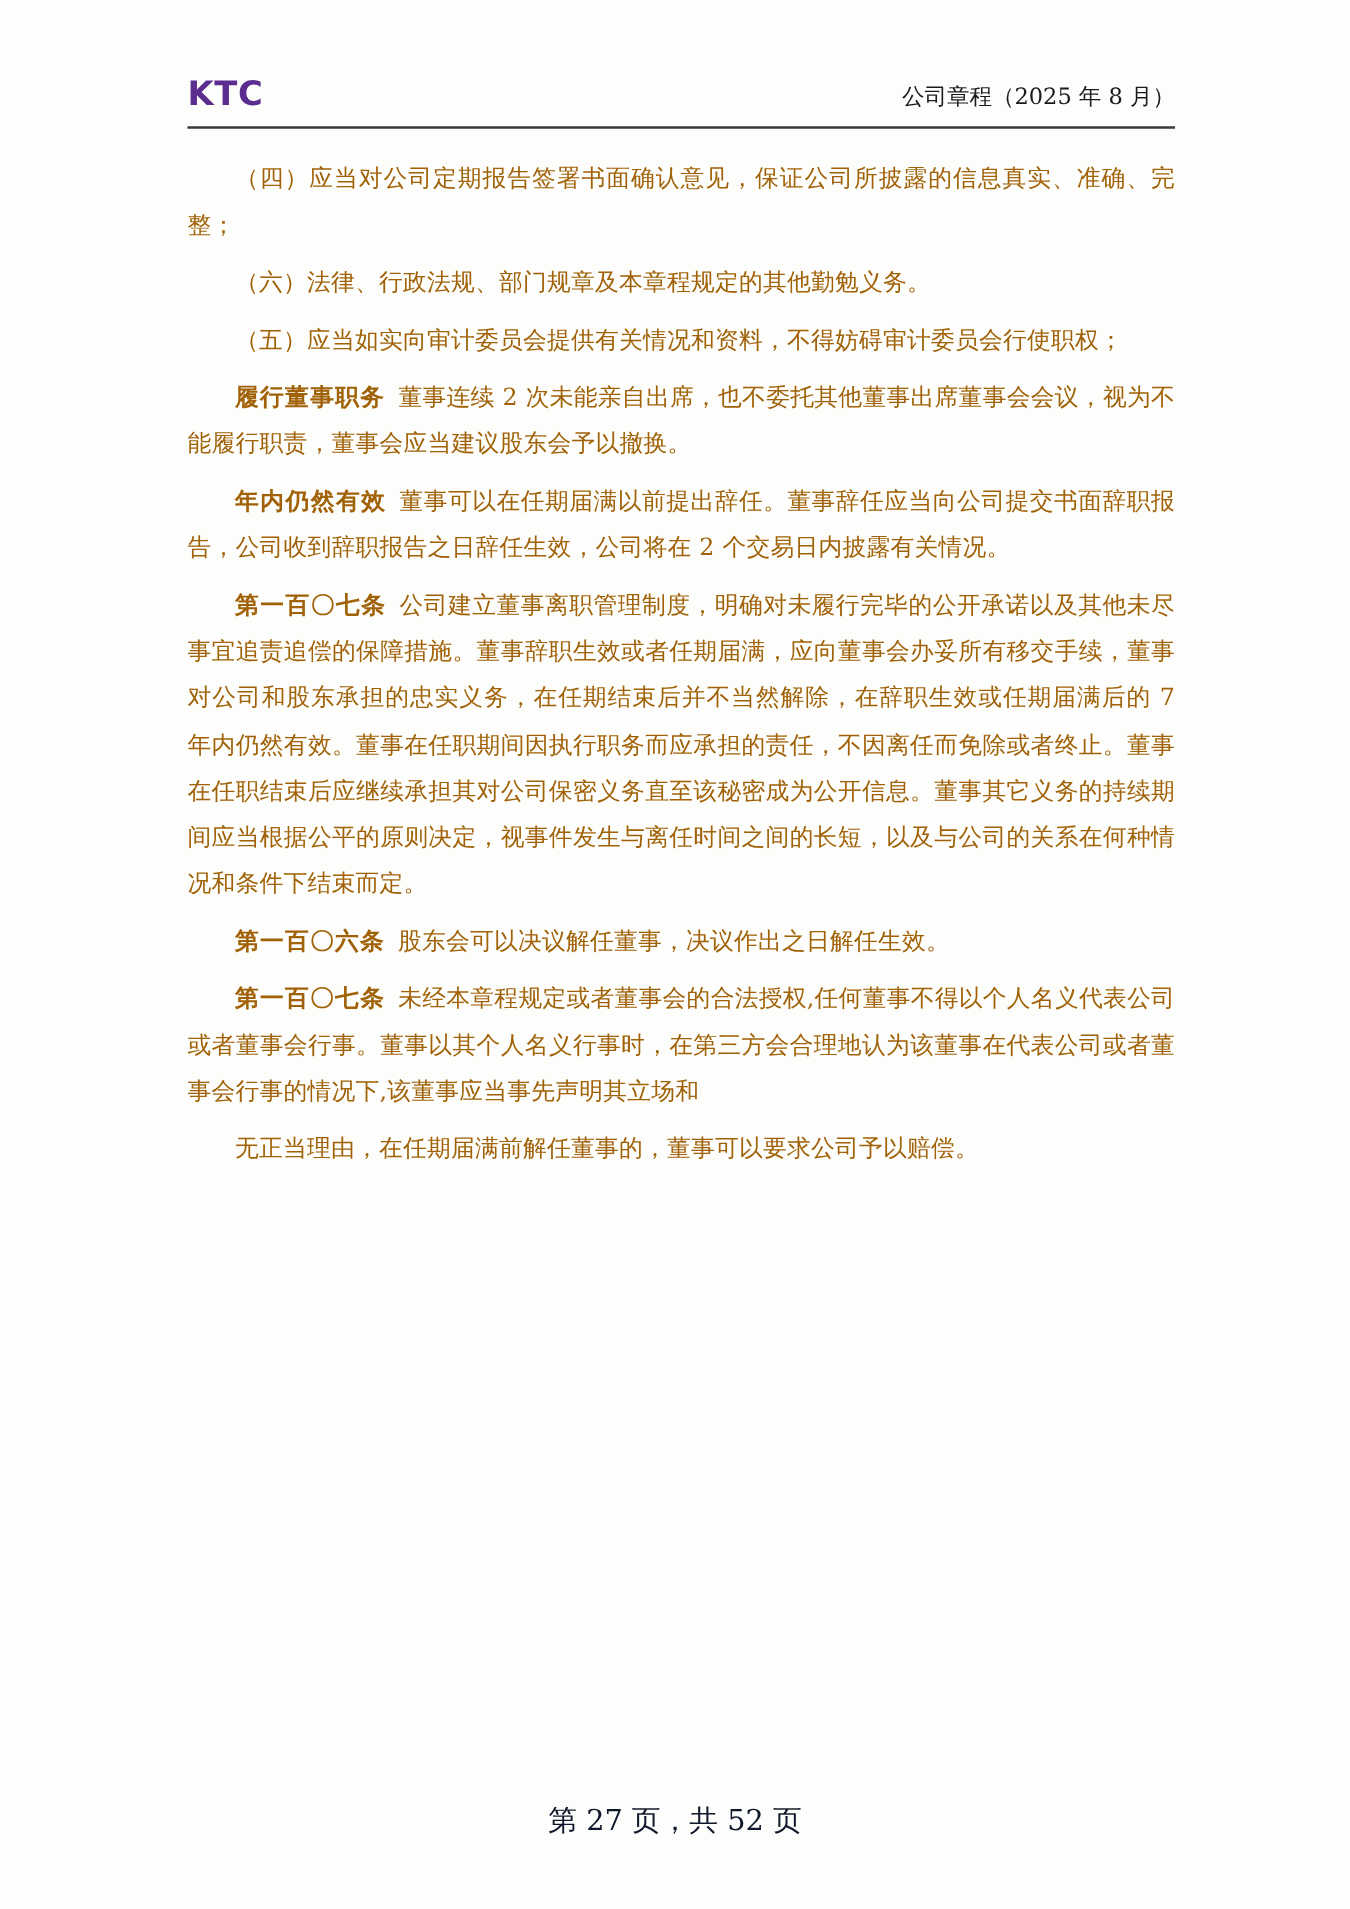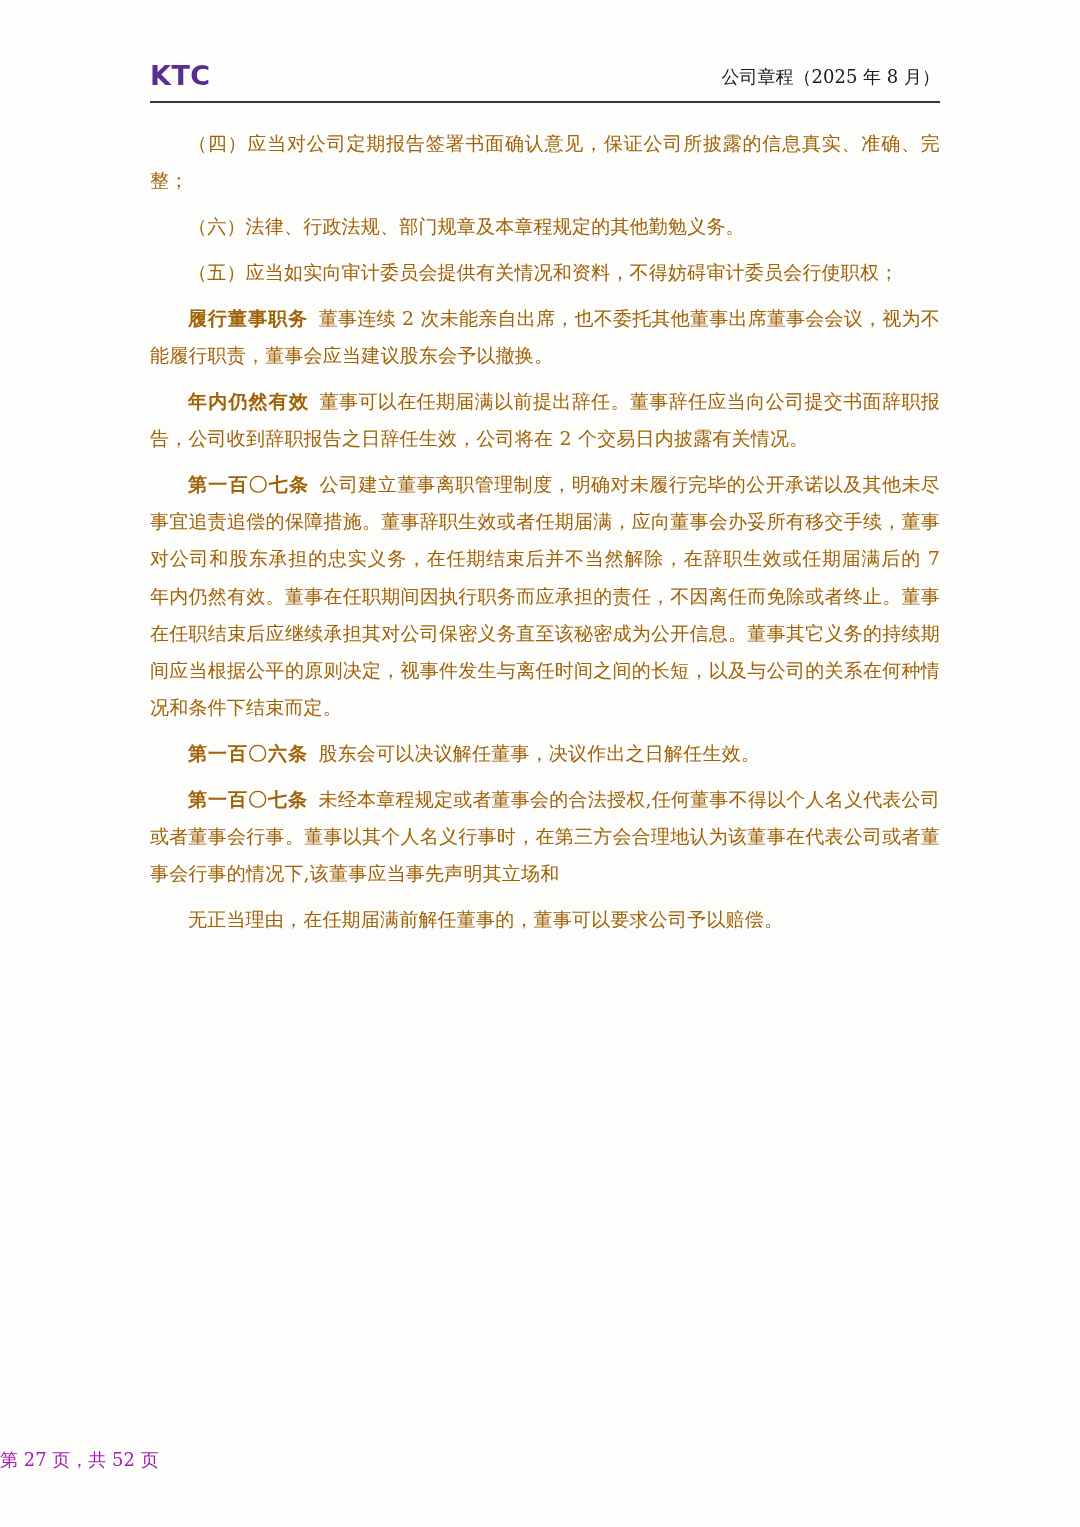--- a/index.html
+++ b/index.html
@@ -64,22 +64,23 @@
   .art-label {
     font-weight: bold;
     letter-spacing: 1px;
     margin-right: 0.55em;
   }
   .footer {
     position: absolute;
     left: 0;
     right: 0;
     bottom: 55px;
-    font-size: 18px;
-    color: #a21caf;
+    text-align: center;
+    font-size: 23px;
+    color: #0f172a;
     font-family: "DejaVu Serif", "Liberation Serif", serif;
   }
 </style>
 </head>
 <body>
 
 <div class="page">
 
   <div class="header">
     <span class="logo">KTC</span>

